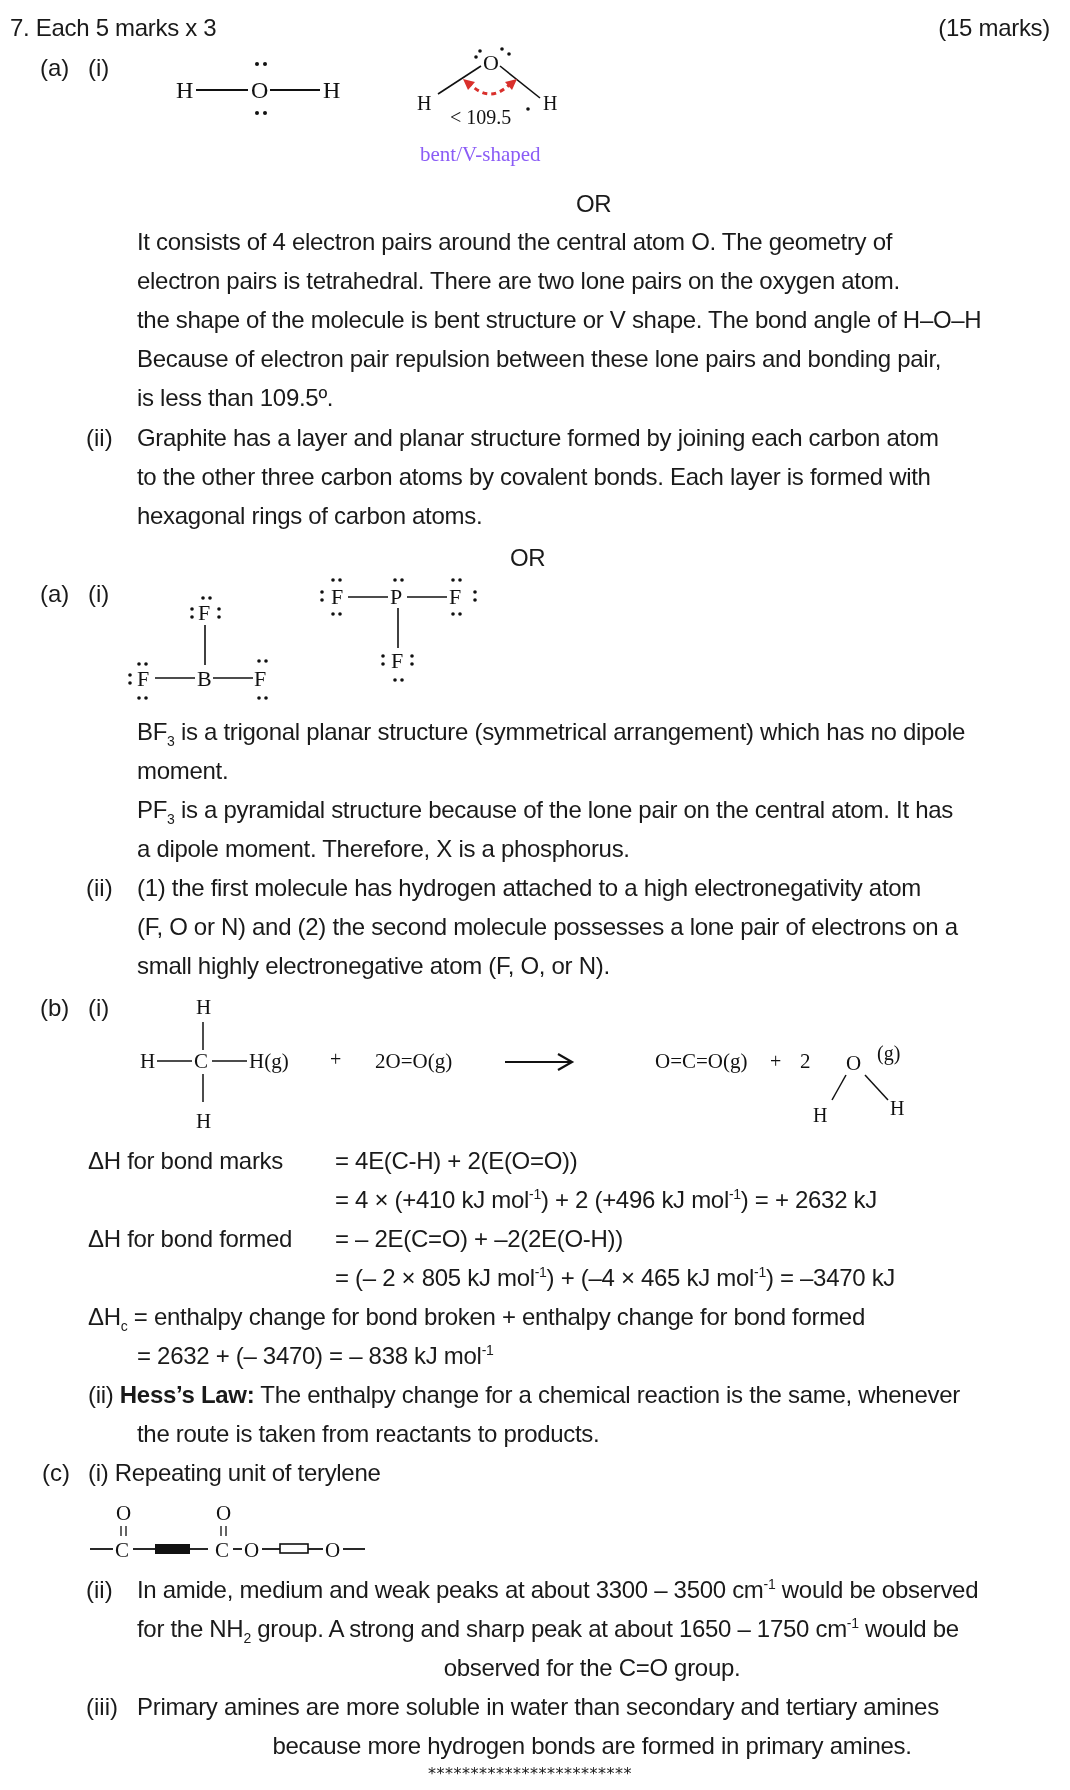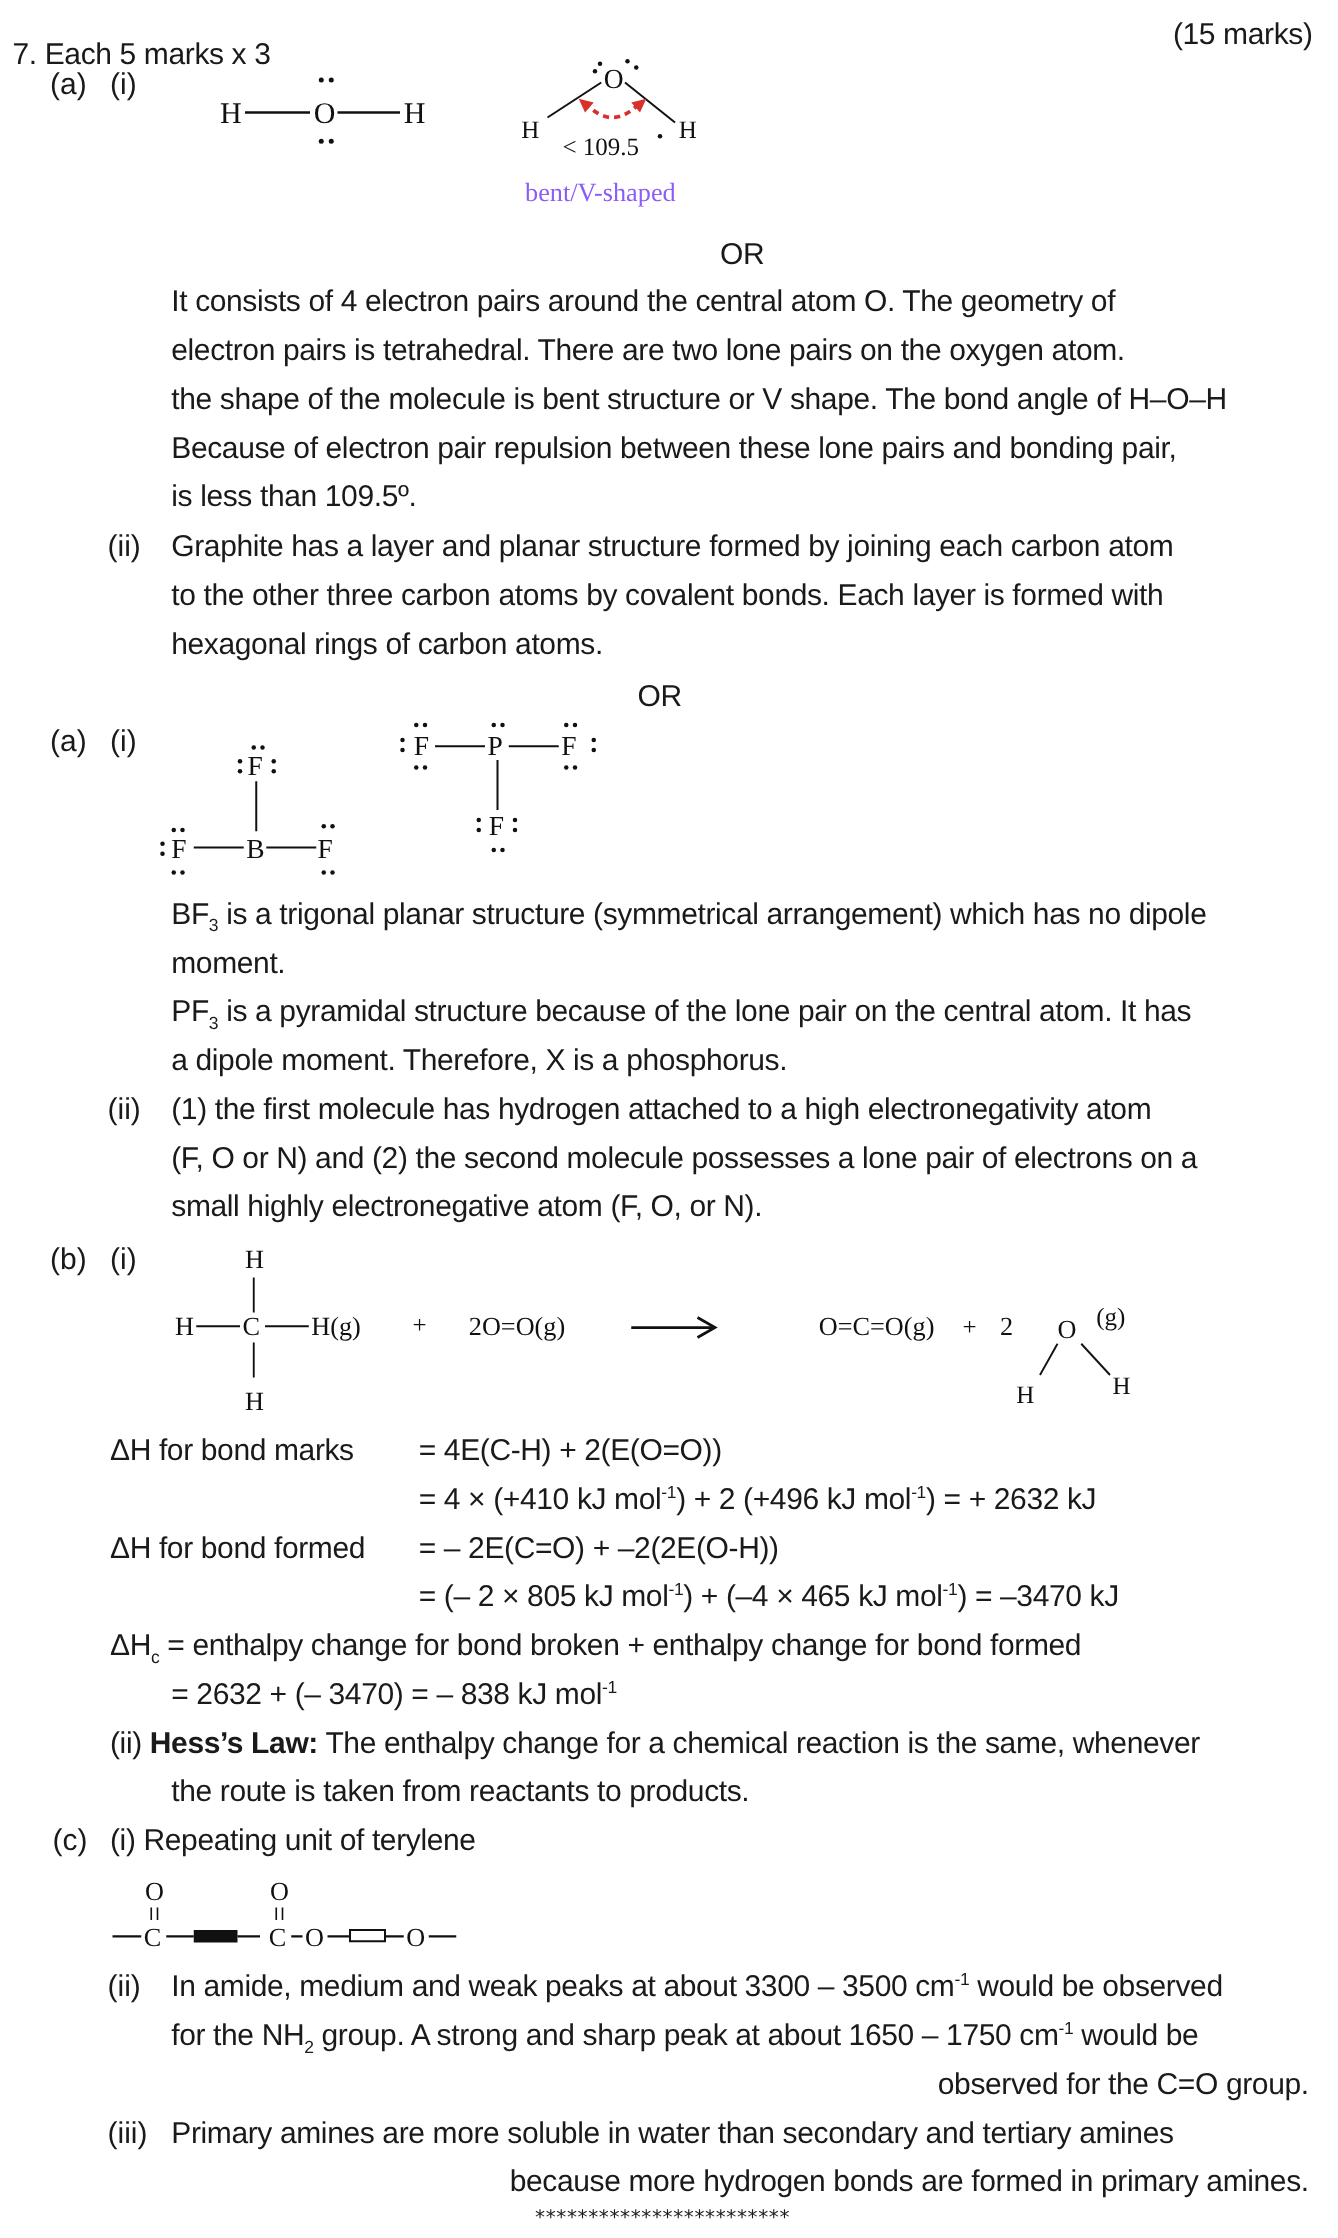--- a/index.html
+++ b/index.html
@@ -12,21 +12,21 @@
   .para p { margin:0; }
   .lbl { position:absolute; font-size:24px; line-height:39px; font-family:"Liberation Sans", sans-serif; }
   sub { font-size:14px; vertical-align:-6px; line-height:0; }
   sup { font-size:14px; vertical-align:9px; line-height:0; }
   svg text { font-family:"Liberation Serif", serif; fill:#111; }
   .bold { font-weight:bold; }
 </style>
 </head>
 <body>
 
-<div class="abs txt" style="left:10px;top:24px;">7. Each 5 marks x 3</div>
+<div class="abs txt" style="left:10px;top:8px;">7. Each 5 marks x 3</div>
 <div class="abs txt" style="right:20px;top:8px;">(15 marks)</div>
 
 <div class="lbl" style="left:40px;top:48px;">(a)</div>
 <div class="lbl" style="left:88px;top:48px;">(i)</div>
 
 <svg class="abs" style="left:170px;top:55px;" width="190" height="75">
   <text x="6" y="43" font-size="24">H</text>
   <line x1="26" y1="35" x2="78" y2="35" stroke="#111" stroke-width="2"></line>
   <text x="81" y="43" font-size="24">O</text>
   <line x1="100" y1="35" x2="150" y2="35" stroke="#111" stroke-width="2"></line>
@@ -208,22 +208,22 @@
   <rect x="195" y="44" width="28" height="9" fill="#fff" stroke="#111" stroke-width="1.6"></rect>
   <line x1="223" y1="49" x2="238" y2="49" stroke="#111" stroke-width="1.8"></line>
   <text x="240" y="57" font-size="21">O</text>
   <line x1="258" y1="49" x2="280" y2="49" stroke="#111" stroke-width="1.8"></line>
 </svg>
 
 <div class="lbl" style="left:86px;top:1570px;">(ii)</div>
 <div class="para txt" style="top:1570px;">
   <p><span>In amide, medium and weak peaks at about 3300 – 3500 cm</span><sup>-1</sup><span> would be observed</span></p>
   <p><span>for the NH</span><sub>2</sub><span> group. A strong and sharp peak at about 1650 – 1750 cm</span><sup>-1</sup><span> would be</span></p>
-  <p style="text-align:right">observed for the C=O group.</p>
+  <p style="text-align:center">observed for the C=O group.</p>
 </div>
 
 <div class="lbl" style="left:86px;top:1687px;">(iii)</div>
 <div class="para txt" style="top:1687px;">
   <p>Primary amines are more soluble in water than secondary and tertiary amines</p>
-  <p style="text-align:right">because more hydrogen bonds are formed in primary amines.</p>
+  <p style="text-align:center">because more hydrogen bonds are formed in primary amines.</p>
 </div>
 
 <div class="abs" style="left:428px;top:1764px;font-size:16px;font-family:'DejaVu Sans',sans-serif;letter-spacing:0.5px;">************************</div>
 
 </body></html>

